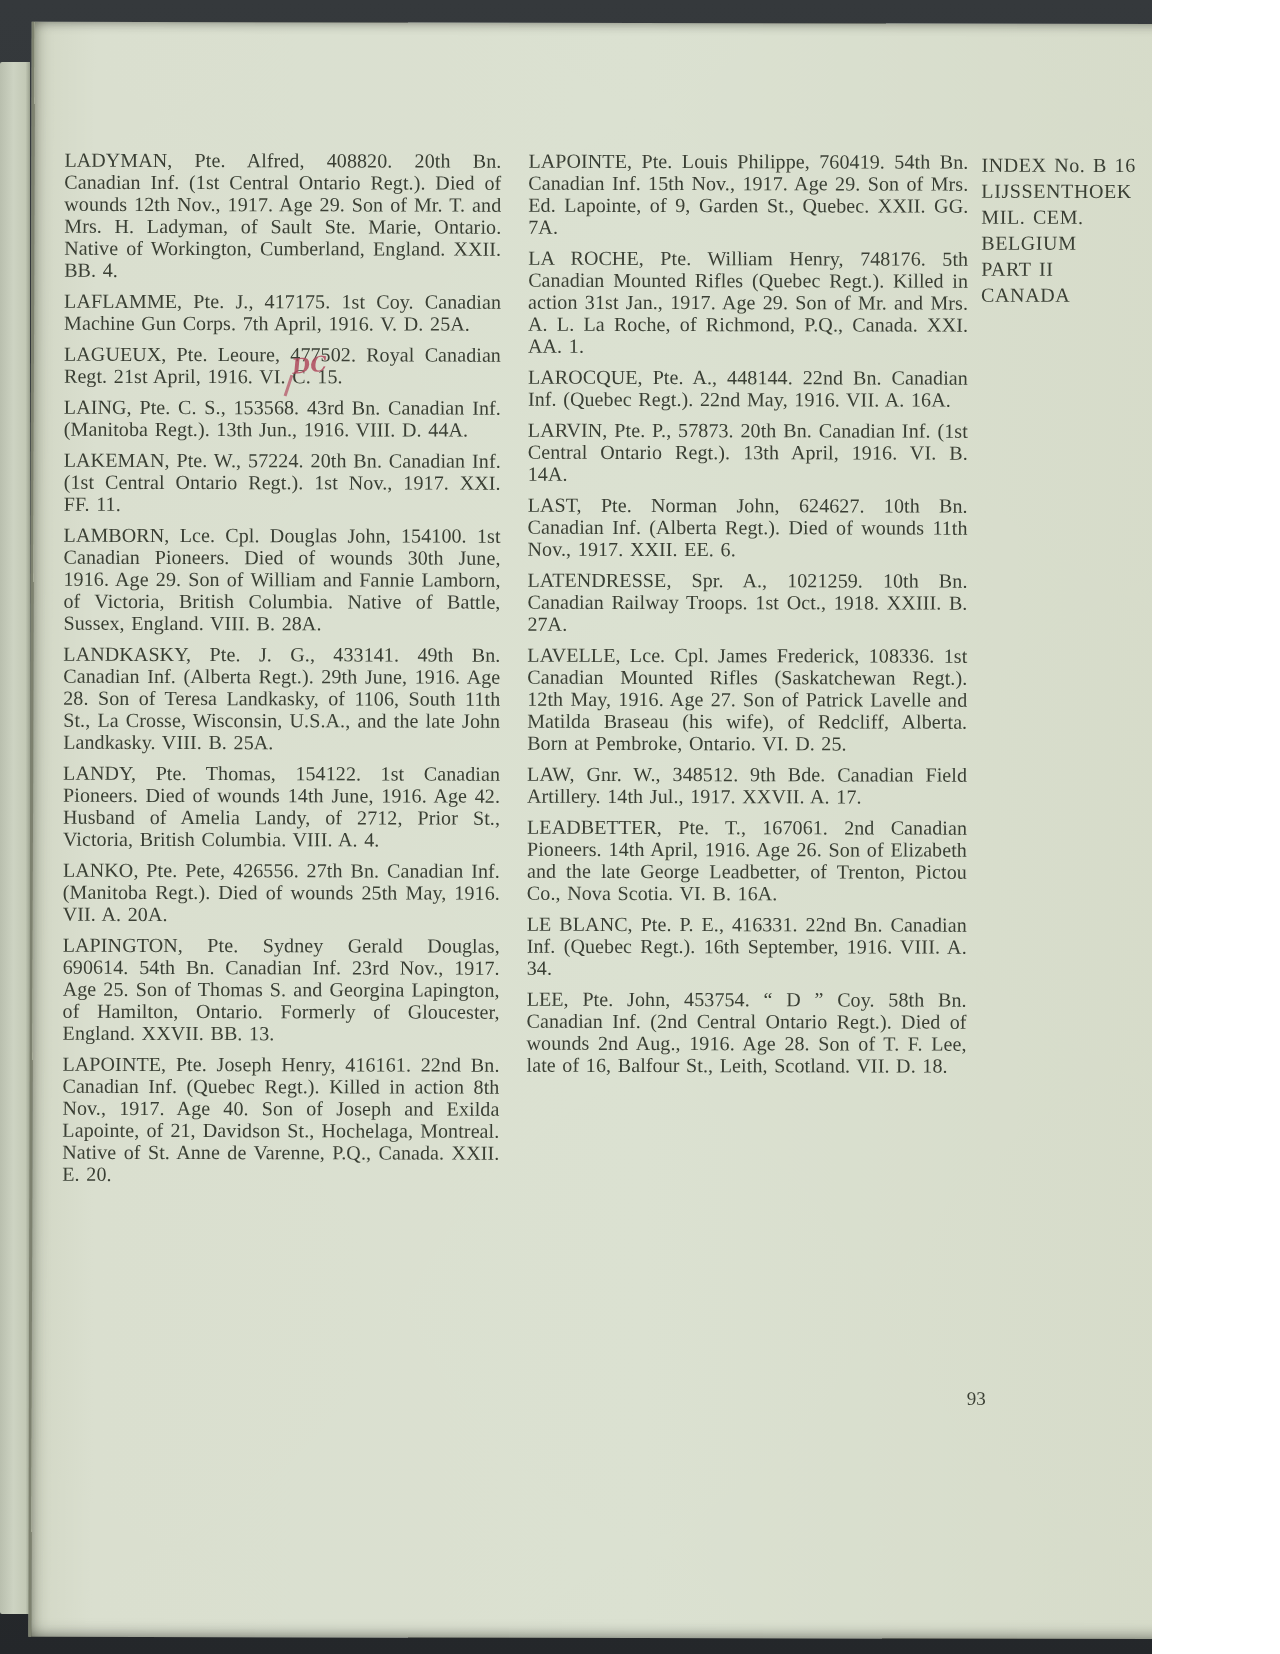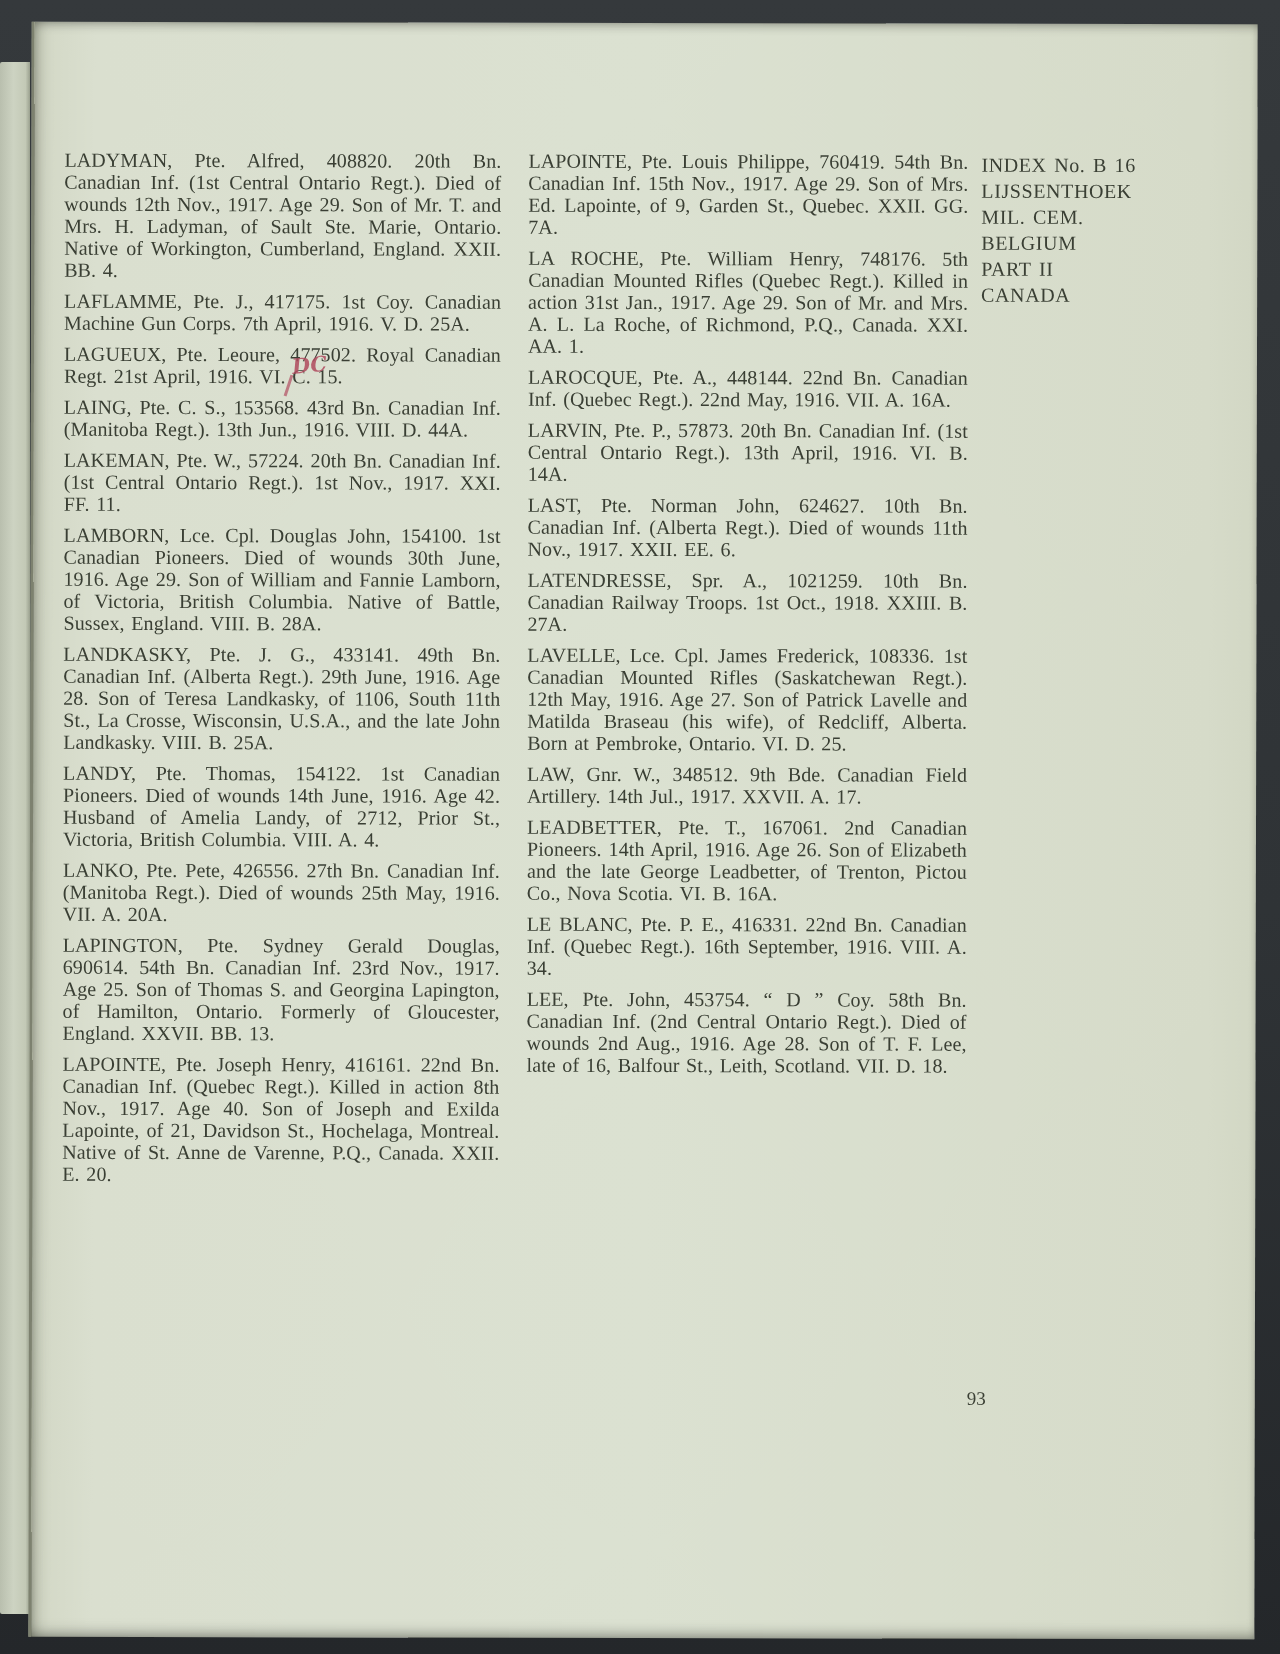--- a/index.html
+++ b/index.html
@@ -5,21 +5,21 @@
   html, body {
     margin: 0;
     padding: 0;
     width: 1280px;
     height: 1654px;
     overflow: hidden;
     font-family: "Liberation Serif", "DejaVu Serif", serif;
   }
   .scan {
     position: relative;
-    width: 1280px;
+    width: 1152px;
     height: 1654px;
     background: linear-gradient(180deg, var(--background, #35393c) 0%, #2f3336 55%, #24272a 100%);
     overflow: hidden;
   }
   
   .prev-edge {
     position: absolute;
     left: 0;
     top: 62px;
     width: 30px;

